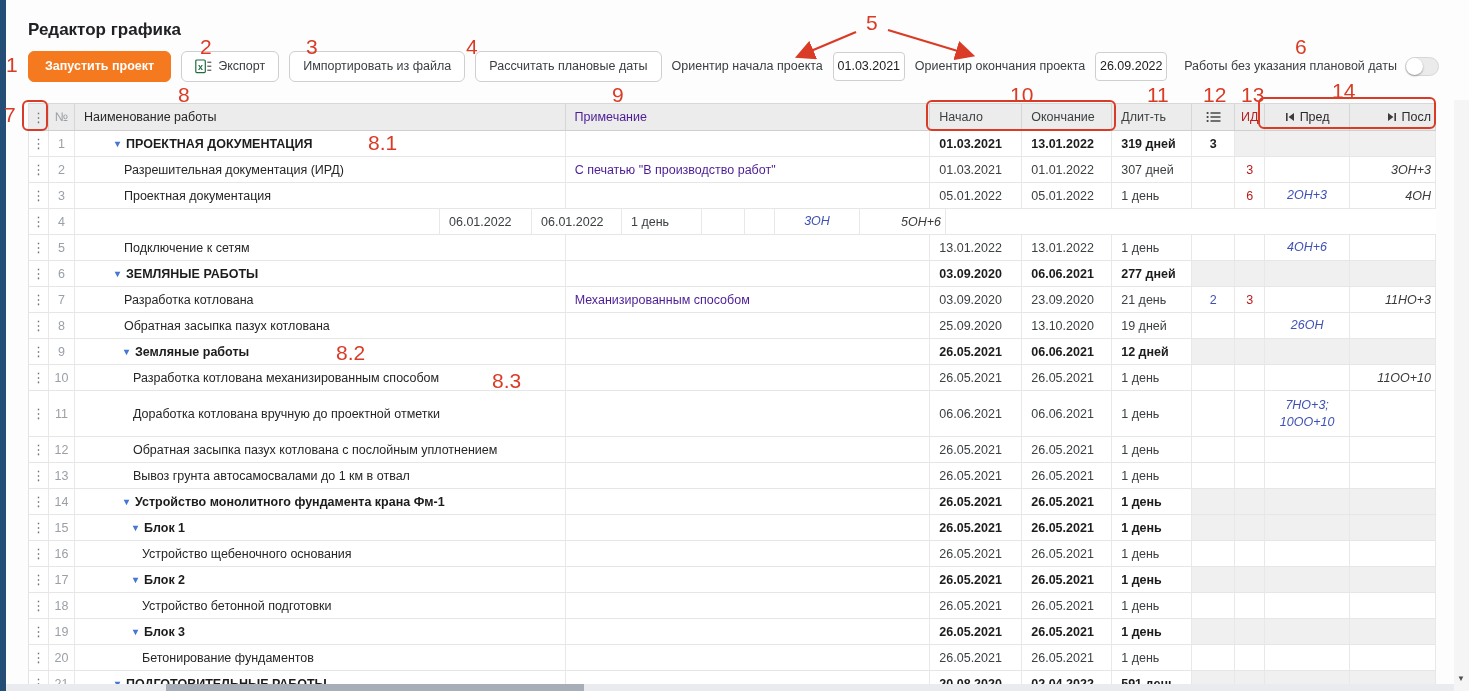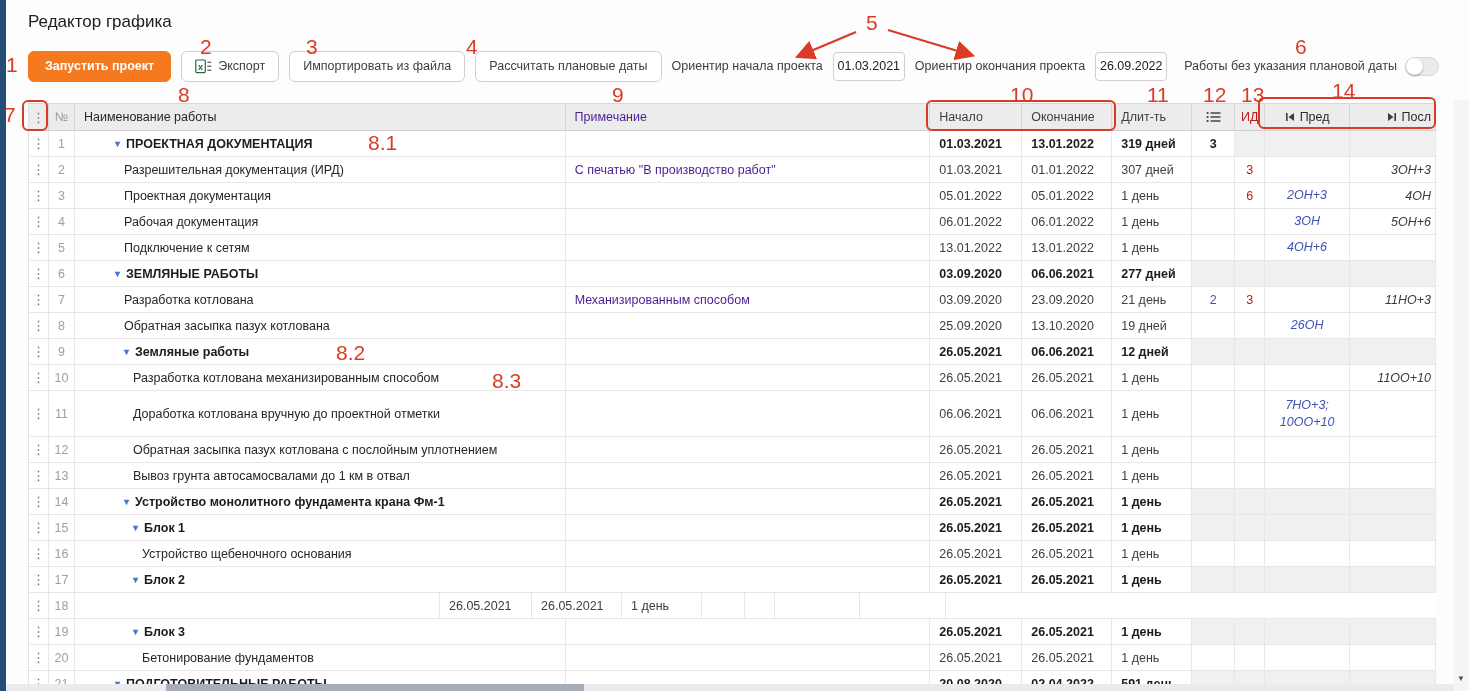--- a/index.html
+++ b/index.html
@@ -1,21 +1,21 @@
 <!DOCTYPE html>
 <html><head>
 <meta charset="utf-8">
 <style>
   * { margin:0; padding:0; box-sizing:border-box; }
   html,body { width:1469px; height:691px; overflow:hidden; background:#fdfdfd;
               font-family:"Liberation Sans", sans-serif; color:#3c4043; }
   .app { position:relative; width:1469px; height:691px; }
   .left-strip { position:absolute; left:0; top:0; width:6px; height:691px; background:#254e77; }
 
-  .page-title { position:absolute; left:28px; top:12px; font-size:17px; font-weight:400; color:#202124; }
+  .page-title { position:absolute; left:28px; top:20px; font-size:17px; font-weight:700; color:#202124; }
 
   
   .toolbar { position:absolute; left:28px; top:50px; right:30px; height:32px;
              display:flex; align-items:center; gap:10px; font-size:12.5px; }
   .btn { display:inline-flex; align-items:center; gap:6px; height:31px; padding:0 13px;
          background:#fff; border:1px solid #cfcfcf; border-radius:6px; font-size:12.5px;
          color:#3c4043; cursor:pointer; white-space:nowrap; }
   .btn-primary { height:31px; padding:0 16px; background:#f4791f; border:1px solid #f4791f;
                  border-radius:6px; color:#fff; font-size:12.5px; font-weight:700;
                  cursor:pointer; white-space:nowrap; }
@@ -189,23 +189,20 @@
           <div class="td c-end">05.01.2022</div>
           <div class="td c-dur">1 день</div>
           <div class="td c-list"></div>
           <div class="td c-id">6</div>
           <div class="td c-pred">2ОН+3</div>
           <div class="td c-posl">4ОН</div>
         </div>
         <div class="tr">
           <div class="td c-kebab">⋮</div>
           <div class="td c-num">4</div>
-          <div class="td c-name" style="padding-left: 49px;">
-            <span>Рабочая документация</span>
-          </div>
           <div class="td c-note"></div>
           <div class="td c-start">06.01.2022</div>
           <div class="td c-end">06.01.2022</div>
           <div class="td c-dur">1 день</div>
           <div class="td c-list"></div>
           <div class="td c-id"></div>
           <div class="td c-pred">3ОН</div>
           <div class="td c-posl">5ОН+6</div>
         </div>
         <div class="tr">
@@ -405,20 +402,23 @@
           <div class="td c-end">26.05.2021</div>
           <div class="td c-dur">1 день</div>
           <div class="td c-list gr"></div>
           <div class="td c-id gr"></div>
           <div class="td c-pred gr"></div>
           <div class="td c-posl gr"></div>
         </div>
         <div class="tr">
           <div class="td c-kebab">⋮</div>
           <div class="td c-num">18</div>
+          <div class="td c-name" style="padding-left: 67px;">
+            <span>Устройство бетонной подготовки</span>
+          </div>
           <div class="td c-note"></div>
           <div class="td c-start">26.05.2021</div>
           <div class="td c-end">26.05.2021</div>
           <div class="td c-dur">1 день</div>
           <div class="td c-list"></div>
           <div class="td c-id"></div>
           <div class="td c-pred"></div>
           <div class="td c-posl"></div>
         </div>
         <div class="tr group">

